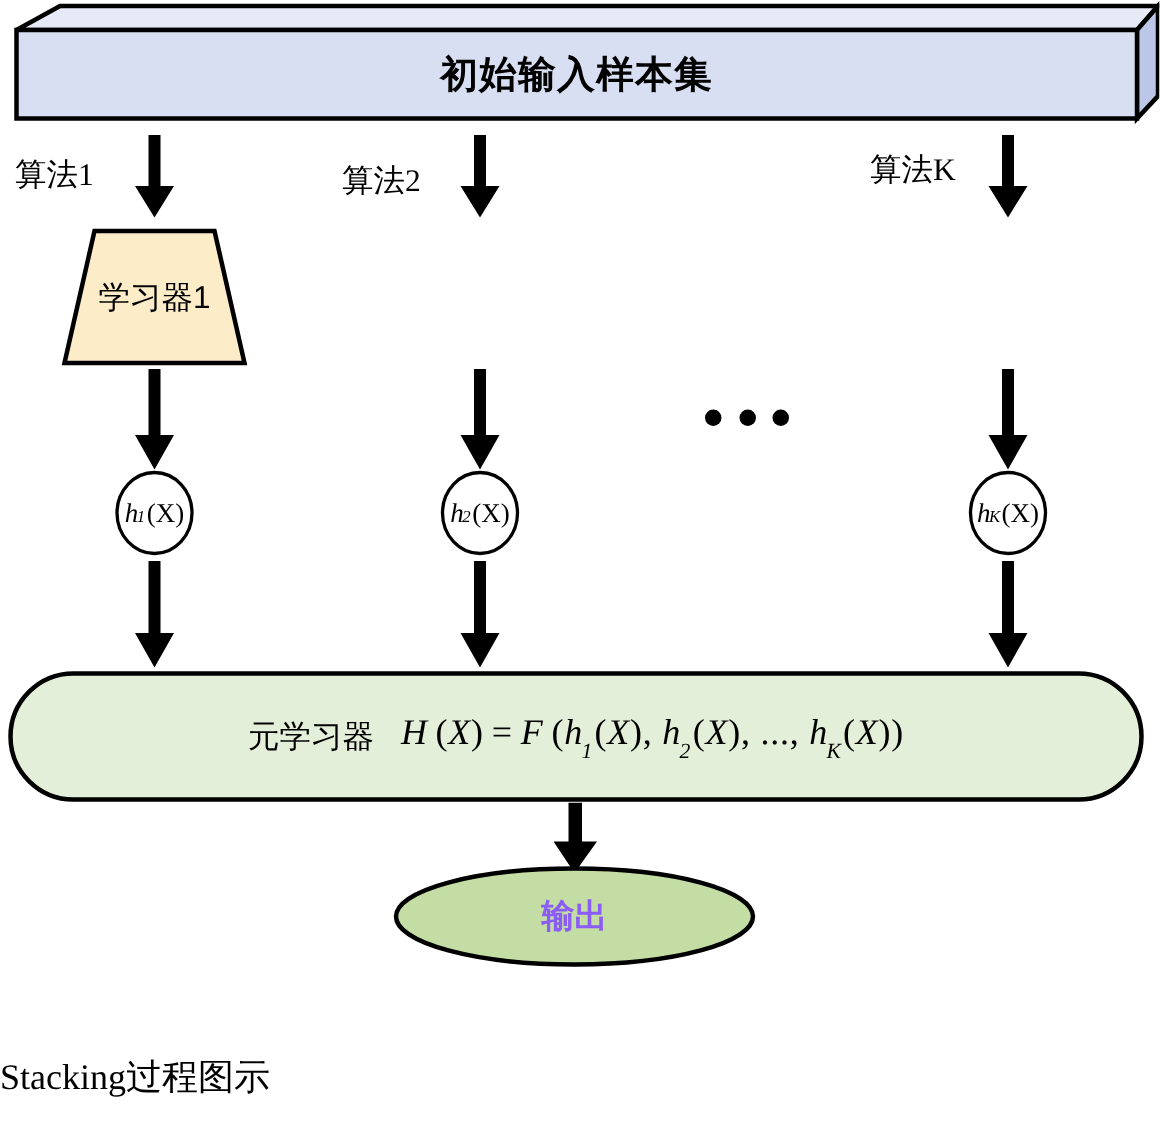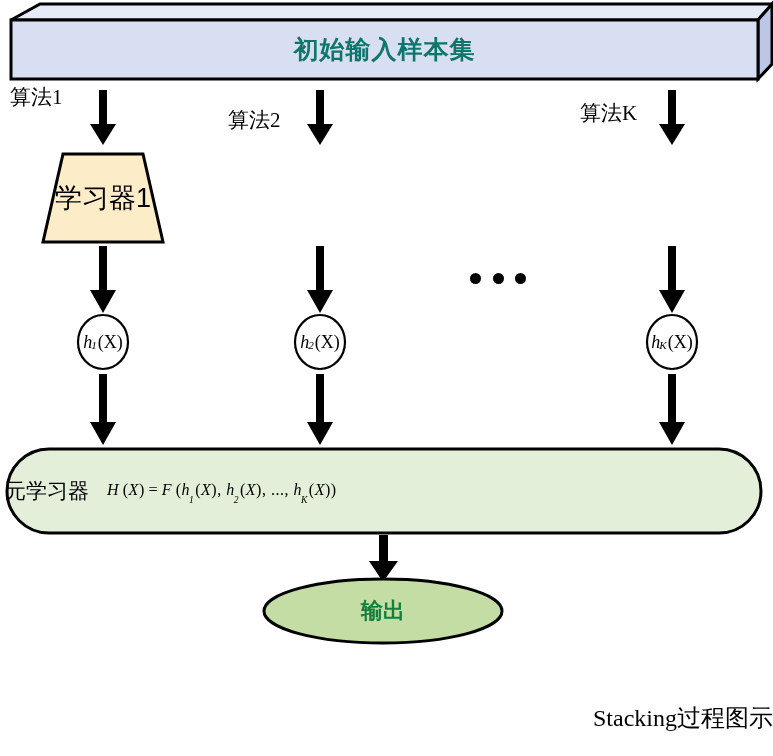--- a/index.html
+++ b/index.html
@@ -27,21 +27,21 @@
     left: 11px;
     top: 20px;
     width: 747px;
     height: 59px;
     display: flex;
     align-items: center;
     justify-content: center;
     font-family: Liberation Sans, sans-serif;
     font-weight: bold;
     font-size: 25px;
-    color: #0f766e;
+    color: #000000;
     letter-spacing: 1px;
   }
 
   
   .algo-label {
     font-family: "Liberation Serif", "DejaVu Serif", serif;
     font-size: 21px;
     color: #000000;
     white-space: nowrap;
   }
@@ -55,21 +55,21 @@
   .learner-label {
     position: absolute;
     left: 0;
     top: 0;
     width: 124px;
     height: 92px;
     display: flex;
     align-items: center;
     justify-content: center;
     font-family: "Liberation Sans", "DejaVu Sans", sans-serif;
-    font-size: 27px;
+    font-size: 21px;
     font-weight: 500;
     color: #000000;
     white-space: nowrap;
   }
 
   
   .hcircle { width: 54px; height: 58px; }
   .hcircle svg { display: block; }
   .hcircle-label {
     position: absolute;
@@ -123,31 +123,32 @@
   }
   #meta-learner svg { display: block; }
   .meta-content {
     position: absolute;
     left: 0;
     top: 0;
     width: 758px;
     height: 88px;
     display: flex;
     align-items: center;
+    justify-content: center;
     gap: 18px;
   }
   .meta-title {
     font-family: "Liberation Sans", "DejaVu Sans", sans-serif;
     font-size: 21px;
     color: #000000;
     white-space: nowrap;
   }
   .meta-formula {
     font-family: "Liberation Serif", "DejaVu Serif", serif;
-    font-size: 16px;
+    font-size: 24px;
     color: #000000;
     white-space: nowrap;
     letter-spacing: 0.5px;
   }
   .meta-formula .mathsub {
     font-size: 0.6em;
     top: 4px;
   }
 
   
@@ -163,29 +164,29 @@
     left: 0;
     top: 0;
     width: 242px;
     height: 68px;
     display: flex;
     align-items: center;
     justify-content: center;
     font-family: Liberation Mono, monospace;
     font-weight: bold;
     font-size: 22px;
-    color: #15803d;
+    color: #8b5cf6;
   }
 
   
   #caption {
     left: 0;
     top: 702px;
     width: 773px;
-    text-align: right;
+    text-align: left;
     font-family: "Liberation Serif", "DejaVu Serif", serif;
     font-size: 24px;
     color: #000000;
   }
 </style>
 </head>
 <body>
 
 <div id="canvas">
 
@@ -194,21 +195,21 @@
 
       <polygon points="11,20 40,4 772,4 758,20" fill="#e6eaf7" stroke="#000000" stroke-width="3"></polygon>
 
       <polygon points="758,20 772,4 772,64 758,79" fill="#bcc7e8" stroke="#000000" stroke-width="3"></polygon>
 
       <rect x="11" y="20" width="747" height="59" fill="#d9dff2" stroke="#000000" stroke-width="3"></rect>
     </svg>
     <div class="dataset-label">初始输入样本集</div>
   </div>
 
-  <div class="abs algo-label" style="left:10px; top:83px;">算法1</div>
+  <div class="abs algo-label" style="left:10px; top:102px;">算法1</div>
   <div class="abs algo-label" style="left:228px; top:106px;">算法2</div>
   <div class="abs algo-label" style="left:580px; top:99px;">算法K</div>
 
   <div class="abs arrow" style="left:89px; top:90px;">
     <svg width="28" height="56" viewBox="0 0 28 56">
       <polygon points="10,0 18,0 18,34 27,34 14,55 1,34 10,34" fill="#000000"></polygon>
     </svg>
   </div>
   <div class="abs arrow" style="left:306px; top:90px;">
     <svg width="28" height="56" viewBox="0 0 28 56">

